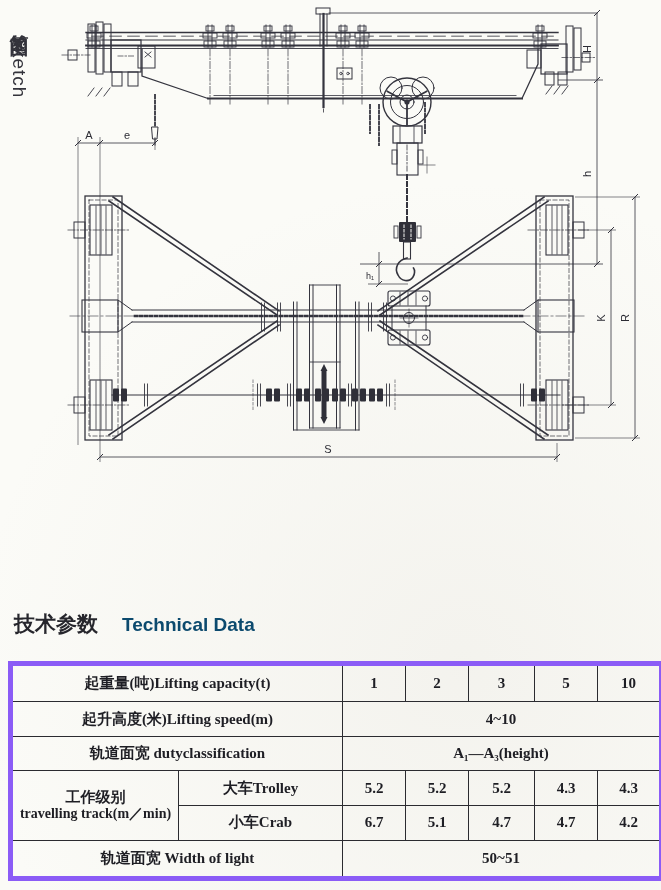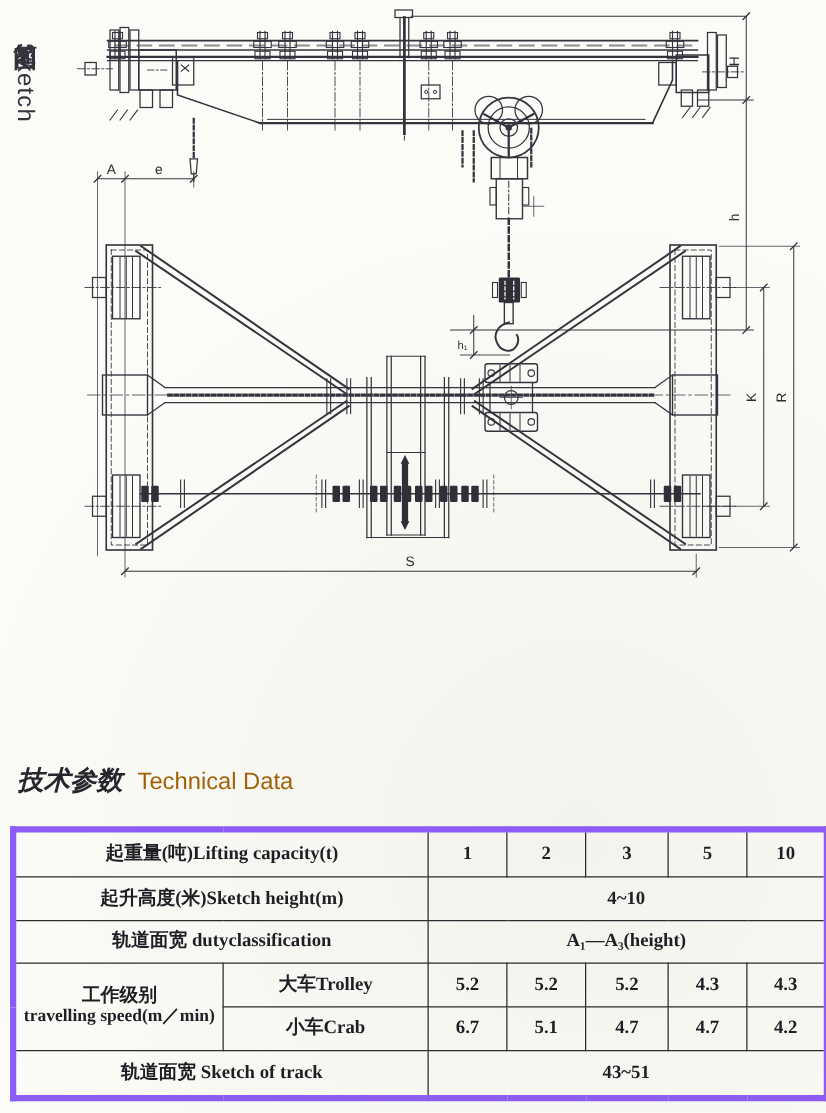--- a/index.html
+++ b/index.html
@@ -19,22 +19,22 @@
     font-family:"Liberation Sans", sans-serif;
     font-size:19px;font-weight:600;color:#33333b;letter-spacing:3px;
   }
   .side-label .en{font-weight:500;letter-spacing:1px;}
   
   svg.sketch{position:absolute;left:0;top:0;}
   .ln{stroke:#34343e;fill:none;}
   
   .tech-heading{position:absolute;left:14px;top:610px;white-space:nowrap;
     font-family:"Liberation Sans", sans-serif;}
-  .tech-heading .cn{font-size:21px;font-weight:700;color:#26262c;font-style:italic;}
-  .tech-heading .en{font-size:19px;font-weight:400;color:#a16207;margin-left:12px;}
+  .tech-heading .cn{font-size:21px;font-weight:700;color:#26262c;}
+  .tech-heading .en{font-size:19px;font-weight:700;color:#0c4a6e;margin-left:24px;}
   
   table.tech{
     position:absolute;left:8px;top:661px;width:643px;height:220px;
     border-collapse:collapse;table-layout:fixed;
     font-size:15px;font-weight:700;color:#1e1e24;
   }
   table.tech td{
     border:1.6px solid #2b2b30;text-align:center;vertical-align:middle;
     padding:0 2px;line-height:1.15;
   }
@@ -348,45 +348,45 @@
   <tbody>
       <tr>
     <td colspan="2">起重量(吨)Lifting capacity(t)</td>
     <td>1</td>
     <td>2</td>
     <td>3</td>
     <td>5</td>
     <td>10</td>
   </tr>
   <tr>
-    <td colspan="2">起升高度(米)Sketch height(m)</td>
+    <td colspan="2">起升高度(米)Lifting speed(m)</td>
     <td colspan="5">4~10</td>
   </tr>
   <tr>
     <td colspan="2">轨道面宽  dutyclassification</td>
     <td colspan="5">A₁—A₃(height)</td>
   </tr>
   <tr>
     <td rowspan="2">
       <span>工作级别</span>
-      <span class="speed-en">travelling speed(m／min)</span>
+      <span class="speed-en">travelling track(m／min)</span>
     </td>
     <td>大车Trolley</td>
     <td>5.2</td>
     <td>5.2</td>
     <td>5.2</td>
     <td>4.3</td>
     <td>4.3</td>
   </tr>
   <tr>
     <td>小车Crab</td>
     <td>6.7</td>
     <td>5.1</td>
     <td>4.7</td>
     <td>4.7</td>
     <td>4.2</td>
   </tr>
   <tr>
-    <td colspan="2">轨道面宽 Sketch of track</td>
-    <td colspan="5">43~51</td>
+    <td colspan="2">轨道面宽 Width of light</td>
+    <td colspan="5">50~51</td>
   </tr>
 </tbody>
   </table>
 
 </body></html>

